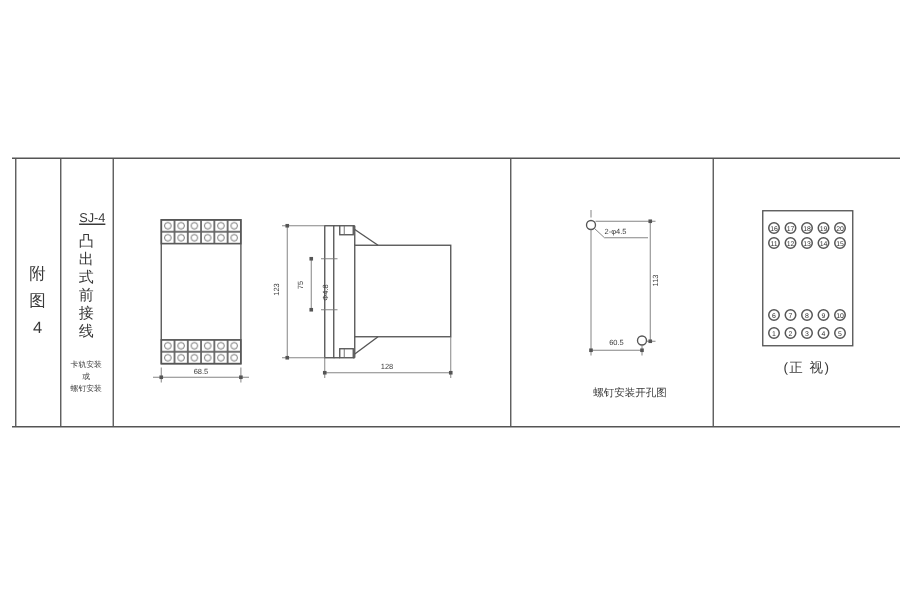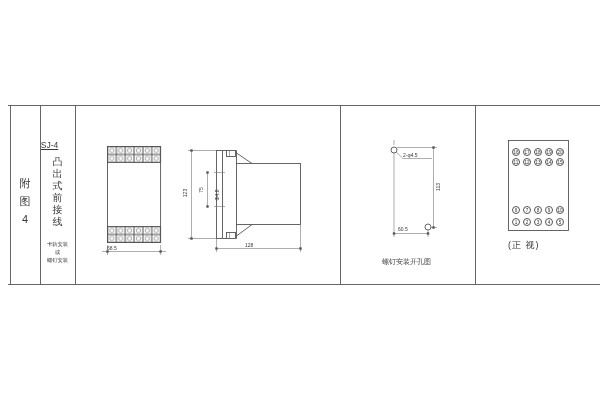--- a/index.html
+++ b/index.html
@@ -7,21 +7,21 @@
     position:relative;width:600px;height:400px;background:#ffffff;
     font-family:"Liberation Sans","DejaVu Sans",sans-serif;
     color:#3a3a3a;overflow:hidden;
   }
   svg.linework{position:absolute;left:0;top:0;}
   .s{fill:none;stroke:#555555;stroke-width:0.9;}
   .sl{fill:none;stroke:#666666;stroke-width:0.6;}
   .d{fill:none;stroke:#777777;stroke-width:0.6;}
   .m{fill:#555555;stroke:none;}
   .txt{position:absolute;color:#3a3a3a;white-space:nowrap;}
-  .c{text-align:left;}
+  .c{text-align:center;}
   .rot{transform:rotate(-90deg);transform-origin:center center;}
   
   .bigchar{font-size:11px;line-height:18px;width:30px;text-align:center;}
   .model{font-size:8.5px;width:35px;text-align:center;}
   .tchar{font-size:10px;line-height:12.3px;width:35px;text-align:center;}
   .note{font-size:5.5px;line-height:7.5px;width:35px;text-align:center;transform:scale(0.95);}
   
   .dim{font-size:5px;line-height:6px;}
   .cap{font-size:7px;}
   .bigcap{font-size:9px;letter-spacing:1px;}
@@ -118,21 +118,21 @@
 
     <g>
       <rect x="508.5" y="140.5" width="60" height="90" class="s"></rect>
     </g>
   </svg>
 
   <div class="txt bigchar" style="left:10px;top:174px;">附</div>
   <div class="txt bigchar" style="left:10px;top:192px;">图</div>
   <div class="txt bigchar" style="left:10px;top:210px;">4</div>
 
-  <div class="txt model" style="left:32px;top:140px;text-decoration:underline;">SJ-4</div>
+  <div class="txt model" style="left:44px;top:140px;text-decoration:underline;">SJ-4</div>
   <div class="txt tchar" style="left:40px;top:156px;">凸</div>
   <div class="txt tchar" style="left:40px;top:168px;">出</div>
   <div class="txt tchar" style="left:40px;top:180px;">式</div>
   <div class="txt tchar" style="left:40px;top:192px;">前</div>
   <div class="txt tchar" style="left:40px;top:204px;">接</div>
   <div class="txt tchar" style="left:40px;top:216px;">线</div>
   <div class="txt note" style="left:40px;top:241px;">卡轨安装</div>
   <div class="txt note" style="left:40px;top:249px;">或</div>
   <div class="txt note" style="left:40px;top:257px;">螺钉安装</div>
 

